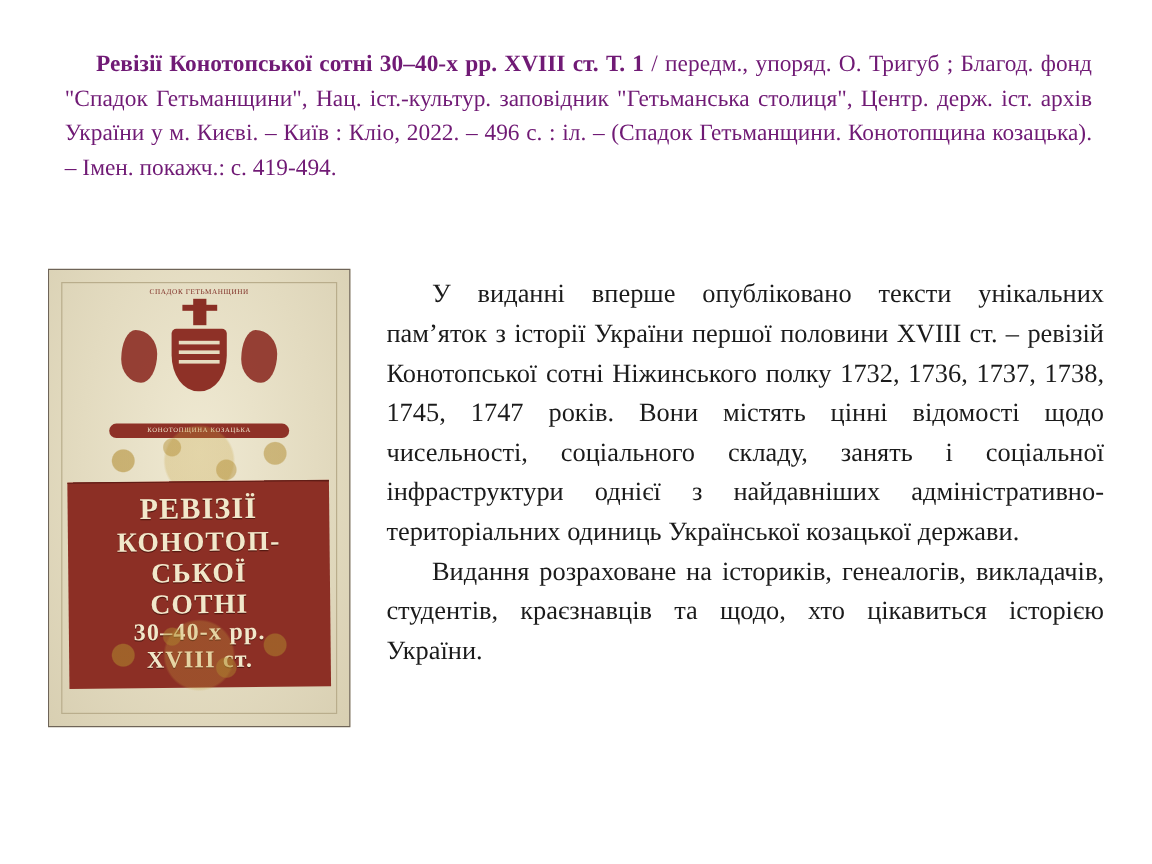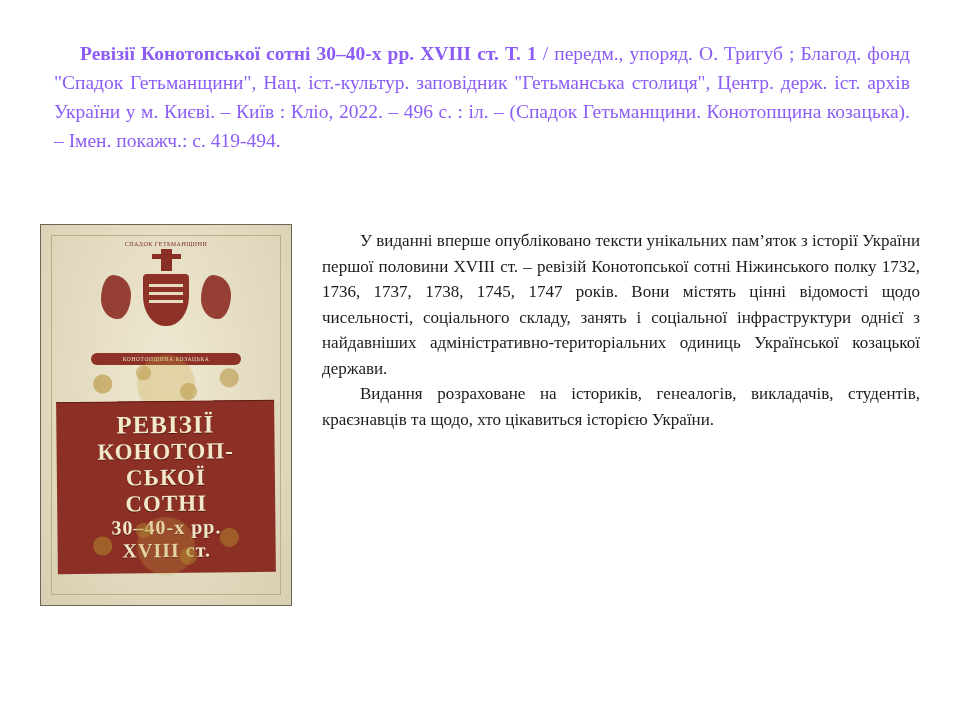--- a/index.html
+++ b/index.html
@@ -24,21 +24,21 @@
   
   .biblio {
     position: absolute;
     left: 54px;
     top: 40px;
     width: 856px;
     font-size: 19.5px;
     line-height: 1.48;
     text-align: justify;
     text-justify: inter-word;
-    color: #8b5cf6;
+    color: #701a75;
   }
   .biblio .indent {
     display: inline-block;
     width: 26px;
   }
   .biblio .title-bold {
     font-weight: bold;
   }
 
   
@@ -190,21 +190,21 @@
   .plaque .ln4 { font-size: 23px; }
   .plaque .ln5 { font-size: 20px; }
   .plaque .ln6 { font-size: 20px; }
 
   
   .annotation {
     position: absolute;
     left: 322px;
     top: 228px;
     width: 598px;
-    font-size: 17px;
+    font-size: 22px;
     line-height: 1.5;
     text-align: justify;
     text-justify: inter-word;
     color: #1b1b1b;
   }
   .annotation p {
     margin: 0;
     text-indent: 38px;
   }
 </style>

